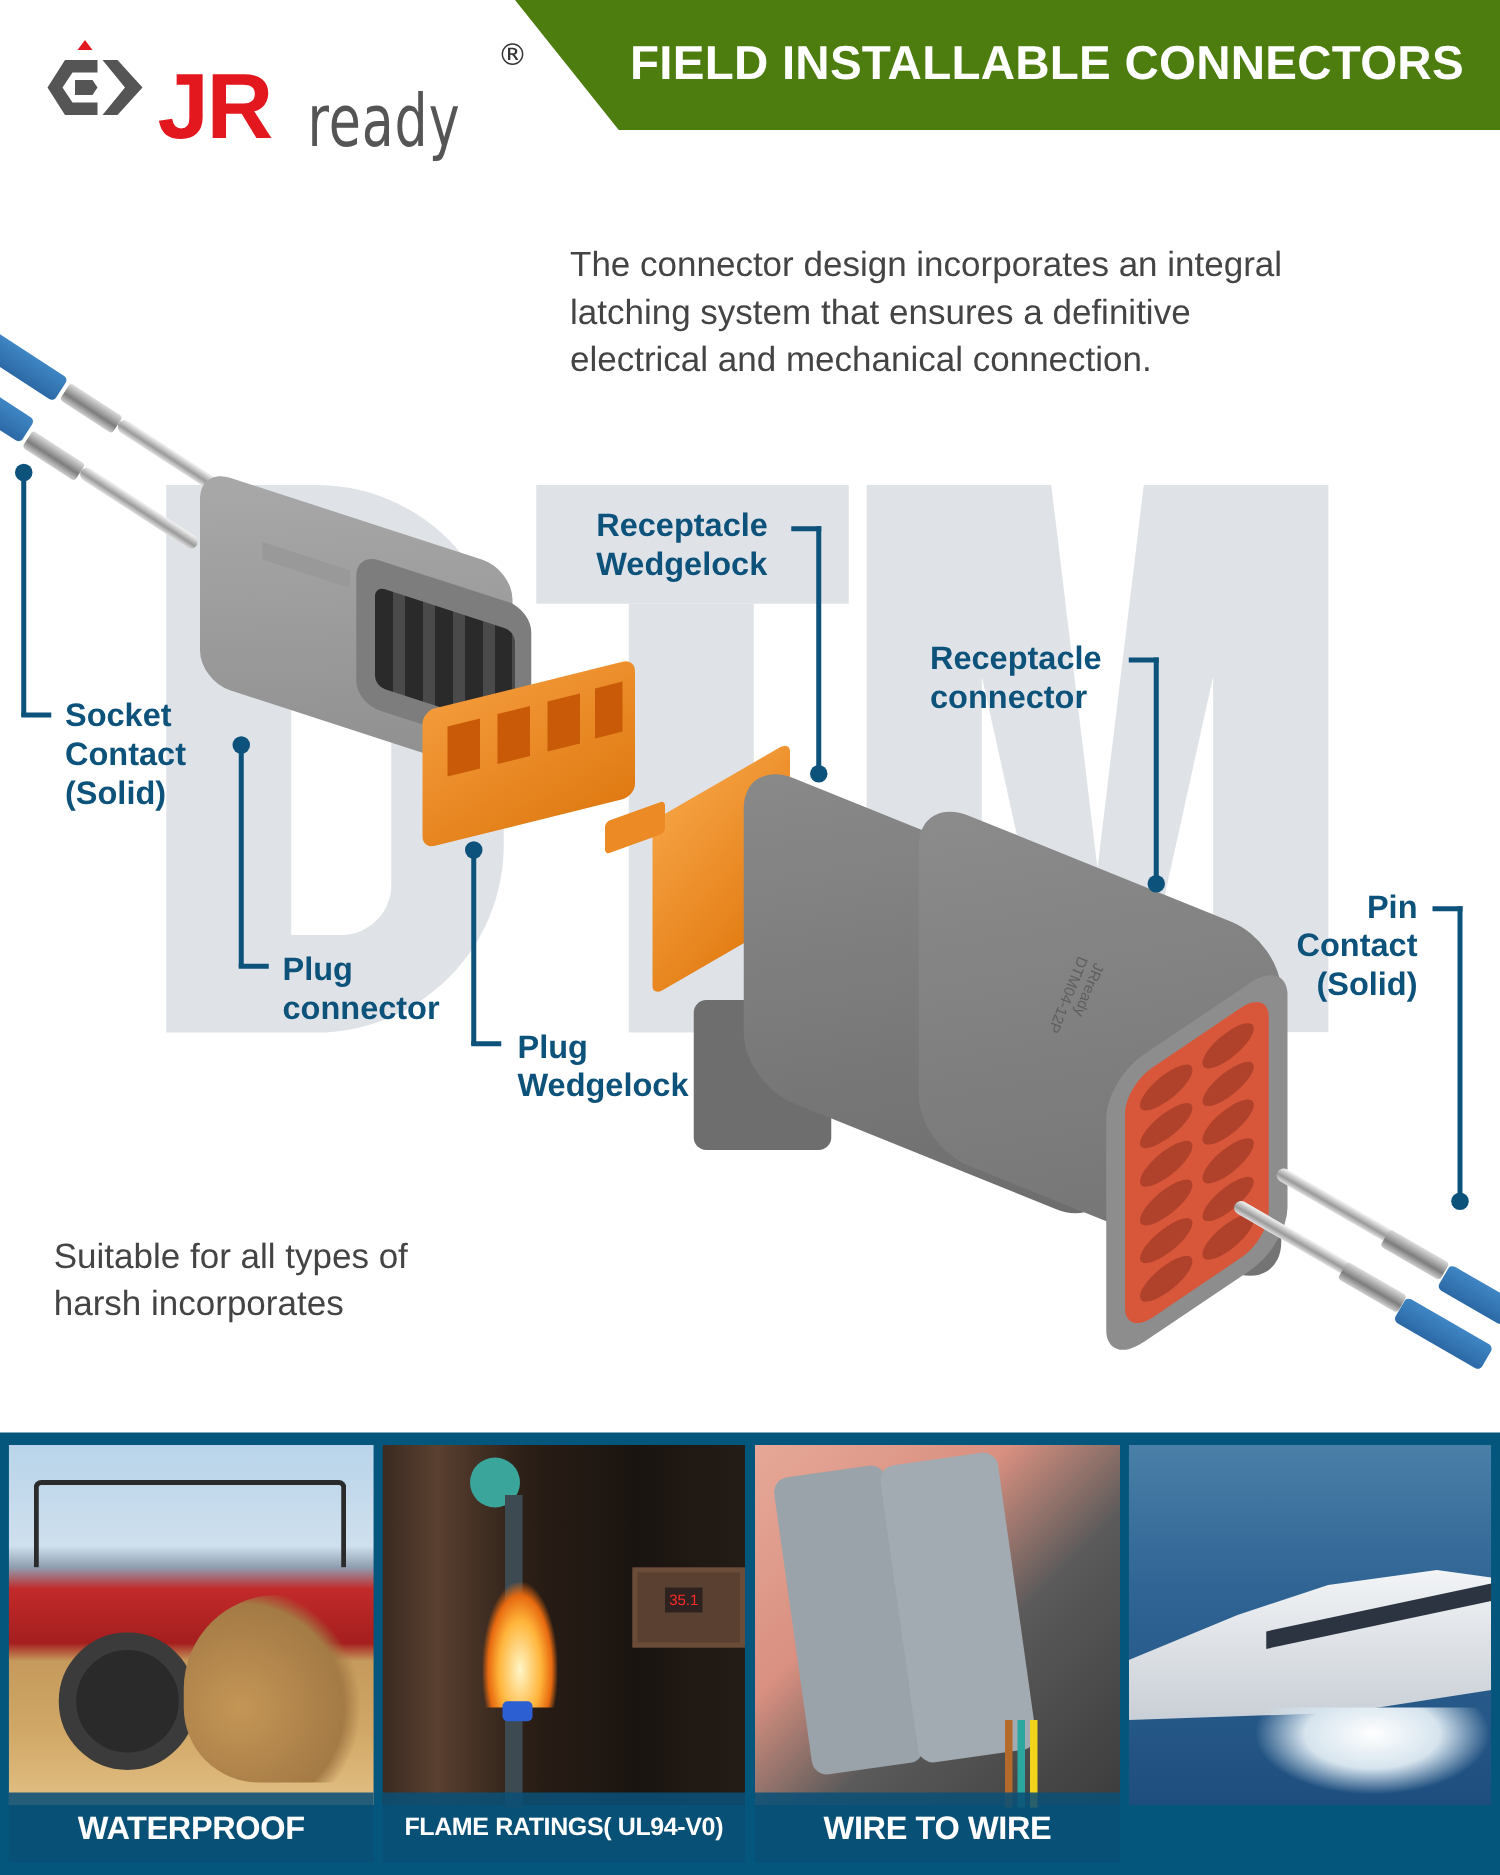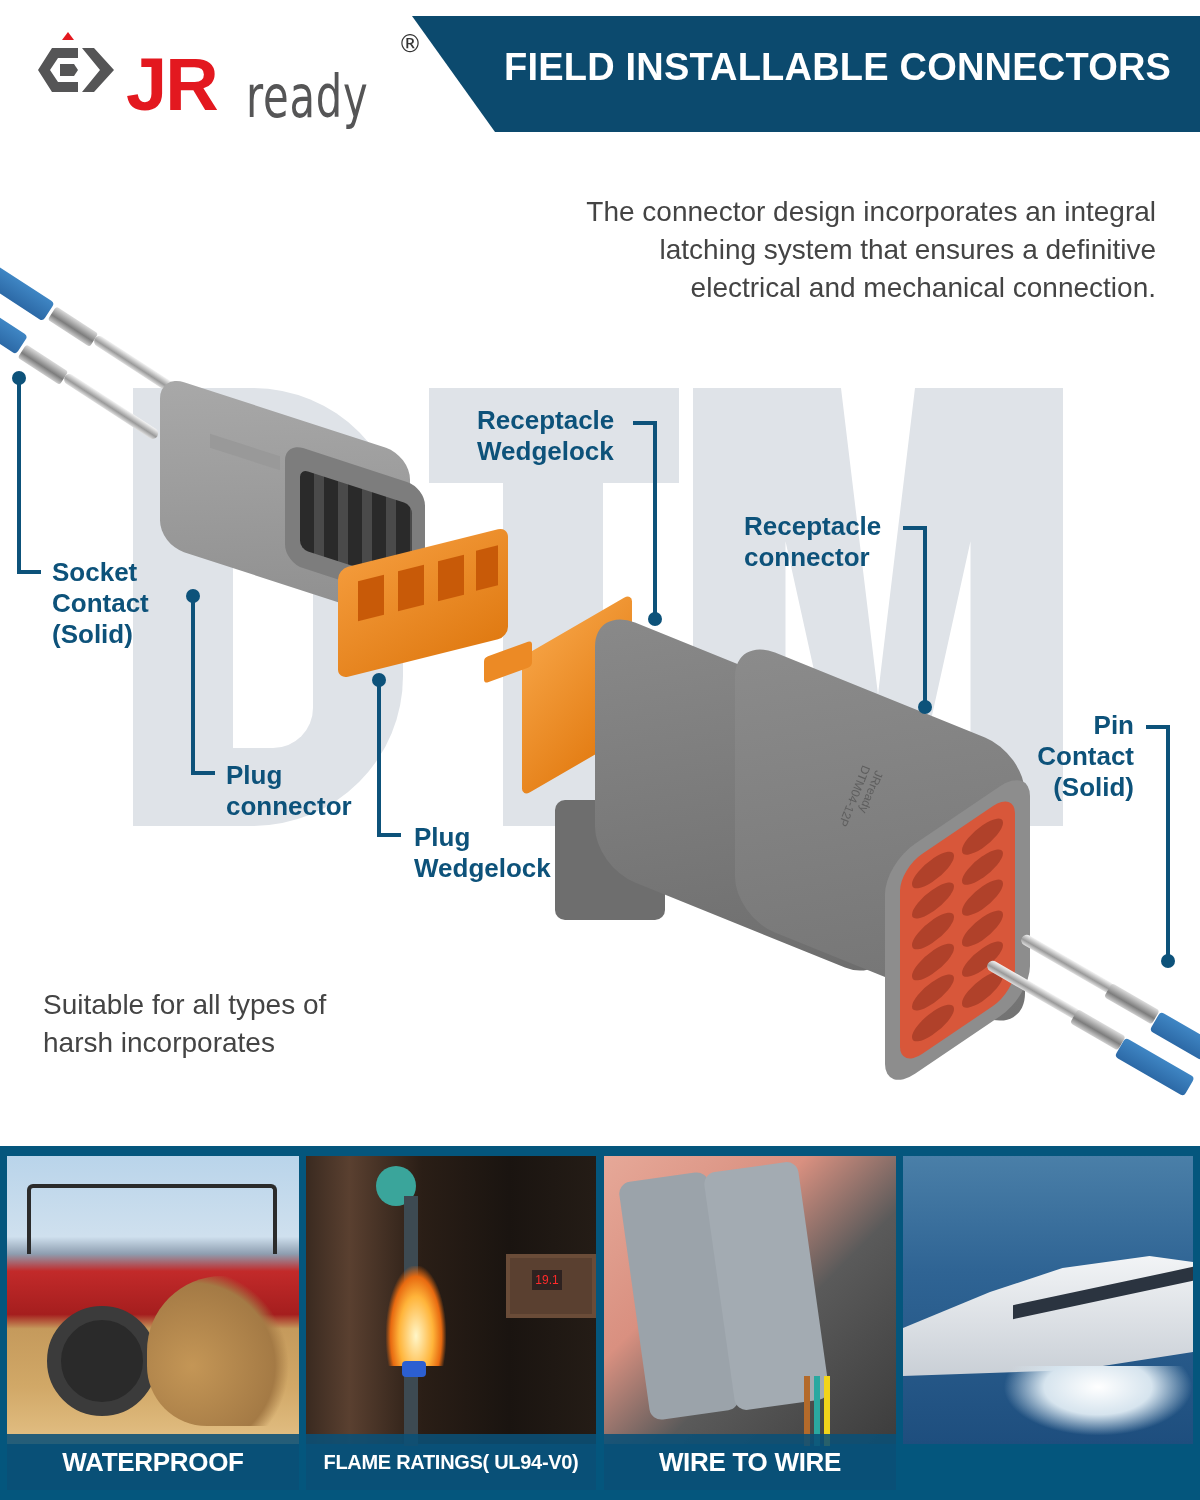--- a/index.html
+++ b/index.html
@@ -6,25 +6,25 @@
   html, body { width: 1200px; height: 1500px; background: #ffffff; overflow: hidden; }
   body { position: relative; font-family: "Liberation Sans", sans-serif; color: #3a3a3a; }
 
   
   .logo { position: absolute; left: 30px; top: 30px; height: 100px; width: 420px; }
   .logo svg { position: absolute; left: 0; top: 0; }
   .logo .jr { position: absolute; left: 96px; top: 18px; font-family: "Liberation Sans", sans-serif; font-weight: bold; font-size: 74px; color: #e3181f; letter-spacing: -2px; line-height: 1; }
   .logo .ready { position: absolute; left: 216px; top: 38px; font-family: "DejaVu Sans", sans-serif; font-size: 58px; color: #555556; letter-spacing: 1px; line-height: 1; transform: scaleX(0.72); transform-origin: left top; }
   .logo .reg { position: absolute; left: 368px; top: 0px; font-size: 24px; color: #333; font-family: "DejaVu Sans", sans-serif; }
 
-  .banner { position: absolute; left: 412px; top: 16px; width: 788px; height: 116px; background: #0c4a6e; clip-path: polygon(0 0, 100% 0, 100% 100%, 83px 100%); }
+  .banner { position: absolute; left: 412px; top: 0; width: 788px; height: 104px; background: #4d7c0f; clip-path: polygon(0 0, 100% 0, 100% 100%, 83px 100%); }
   .banner-title { position: absolute; left: 92px; top: 30px; font-weight: bold; font-size: 38px; color: #ffffff; letter-spacing: 0.2px; white-space: nowrap; }
 
   
-  .intro { position: absolute; right: 44px; top: 193px; width: 700px; text-align: right; font-size: 28px; line-height: 38px; color: #444444; }
+  .intro { position: absolute; right: 44px; top: 193px; width: 700px; font-size: 28px; line-height: 38px; color: #444444; }
 
   
   .bigletters { position: absolute; left: 133px; top: 388px; width: 930px; height: 438px; }
   .bl { position: absolute; background: #dfe3e8; }
 
   
   .part { position: absolute; }
   .wire { position: absolute; height: 22px; background: linear-gradient(#3f86c4, #2c69a6); border-radius: 4px; transform-origin: left center; }
   .pin { position: absolute; height: 11px; background: linear-gradient(#f5f5f5, #9a9a9a 60%, #e0e0e0); border-radius: 6px; transform-origin: left center; }
   .crimp { position: absolute; height: 16px; background: linear-gradient(#ddd, #7d7d7d 60%, #cfcfcf); border-radius: 3px; transform-origin: left center; }
@@ -212,21 +212,21 @@
       </div>
   </div>
 
   <div class="tile" style="left:306px; width:290px;">
     <div class="tile-img" style="background:linear-gradient(90deg,#3a2a20 0%,#5a4030 15%,#2a1e16 40%,#1a1410 70%,#241c16 100%);">
       <div style="position:absolute; left:70px; top:10px; width:40px; height:40px; border-radius:50%; background:#3aa59b;"></div>
       <div style="position:absolute; left:98px; top:40px; width:14px; height:250px; background:#3d4a52;"></div>
       <div style="position:absolute; left:80px; top:110px; width:60px; height:100px; background:radial-gradient(ellipse at 50% 70%,#fff6c8,#ffb43a 40%,#e86a10 60%,transparent 72%);"></div>
       <div style="position:absolute; left:96px; top:205px; width:24px; height:16px; background:#2c5fd1; border-radius:4px;"></div>
       <div style="position:absolute; left:200px; top:98px; width:90px; height:64px; background:#5a4030; border:4px solid #6a4c38;"></div>
-      <div style="position:absolute; left:226px; top:114px; width:30px; height:20px; background:#2e2220; color:#ff2a2a; font-size:12px; text-align:center; line-height:20px;">19.1</div>
+      <div style="position:absolute; left:226px; top:114px; width:30px; height:20px; background:#2e2220; color:#ff2a2a; font-size:12px; text-align:center; line-height:20px;">35.1</div>
     </div>
     <div class="tile-cap small">
         <span>FLAME RATINGS( UL94-V0)</span>
       </div>
   </div>
 
   <div class="tile" style="left:604px; width:292px;">
     <div class="tile-img" style="background:linear-gradient(135deg,#e6a898 0%,#d99080 35%,#5a5a5a 60%,#3c3c3c 100%);">
       <div style="position:absolute; left:30px; top:20px; width:90px; height:240px; background:#9ba3aa; border-radius:12px; transform:rotate(-8deg);"></div>
       <div style="position:absolute; left:115px; top:10px; width:95px; height:240px; background:#a3abb2; border-radius:12px; transform:rotate(-8deg);"></div>

